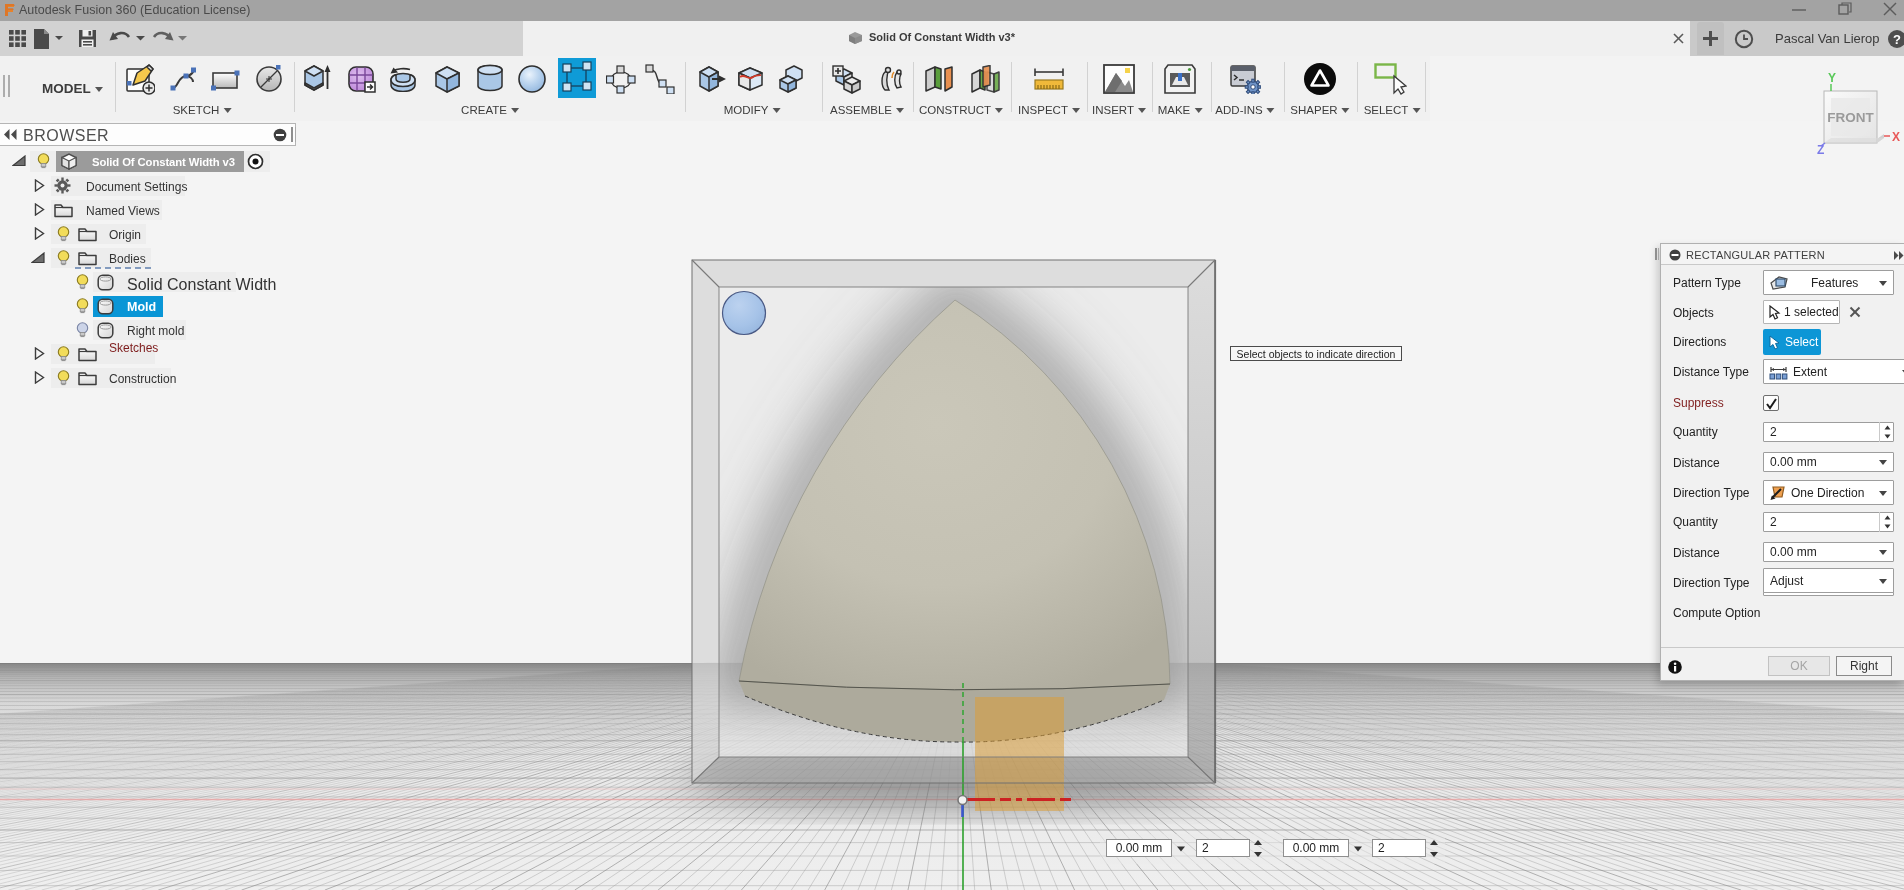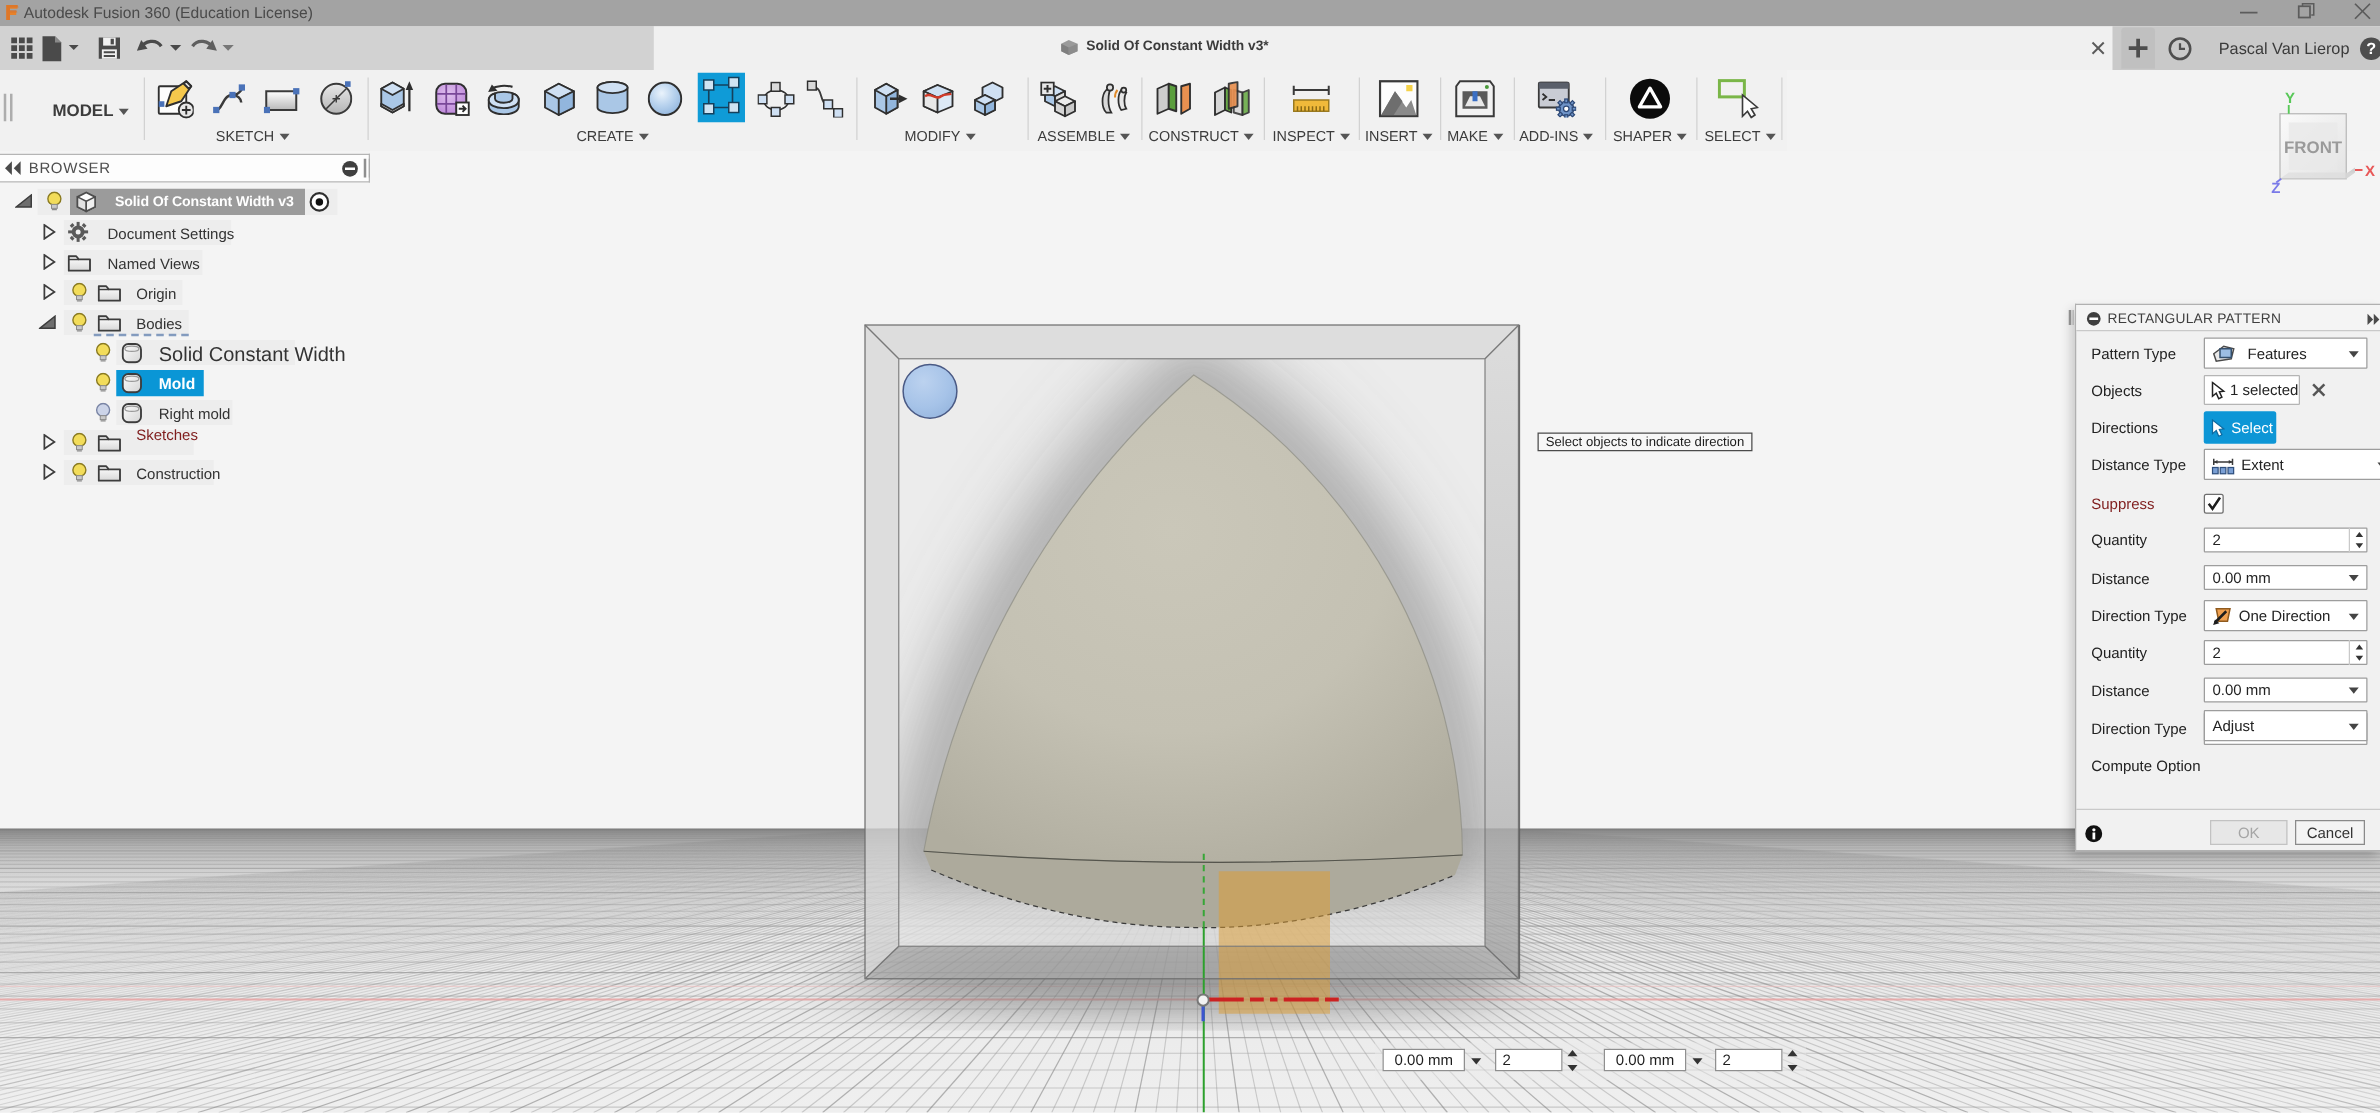--- a/index.html
+++ b/index.html
@@ -886,21 +886,21 @@
     </svg>
 <svg class="abs" style="left:1374px;top:63px" width="33" height="32" viewBox="0 0 33 32" xmlns="http://www.w3.org/2000/svg">
       <rect x="1.5" y="1.5" width="20" height="13" fill="none" stroke="#7ab648" stroke-width="2.4"></rect>
 <polygon points="20,13 20,30 24,26 27,31 30,29 27,24 32,23" fill="#fdfdfd" stroke="#3a3a3a" stroke-width="1.3"></polygon>
     </svg>
 <div class="abs" style="left:0;top:123px;width:296px;height:23px;background:#fdfdfd;border:1px solid #b5b5b5;border-left:none"></div>
 <svg class="abs" style="left:3px;top:128px" width="15" height="13" viewBox="0 0 15 13" fill="#4a4a4a">
       <polygon points="6.5,1 6.5,12 1,6.5"></polygon>
       <polygon points="13.5,1 13.5,12 8,6.5"></polygon>
     </svg>
-<span class="abs" style="left:23px;top:127px;font-size:12px;color:#4e4e4e;letter-spacing:0.5px">BROWSER</span>
+<span class="abs" style="left:23px;top:127px;font-size:16px;color:#4e4e4e;letter-spacing:0.5px">BROWSER</span>
 <svg class="abs" style="left:273px;top:128px" width="14" height="14" viewBox="0 0 14 14">
       <circle cx="7" cy="7" r="6.3" fill="#3f3f3f"></circle>
       <rect x="3" y="6" width="8" height="2" fill="#fff"></rect>
     </svg>
 <div class="abs" style="left:291px;top:127px;width:1.5px;height:15px;background:#8f8f8f"></div>
 <div class="abs" style="left:294.5px;top:127px;width:1px;height:15px;background:#aaa"></div>
 <div class="abs" style="left:30px;top:151px;width:240px;height:21px;background:#ededed"></div>
 <div class="abs" style="left:56px;top:151px;width:188px;height:21px;background:#9b9b9b"></div>
 <svg class="abs" style="left:12px;top:155px" width="15" height="12" viewBox="0 0 15 12">
       <polygon points="13,1 13,10.5 1,10.5" fill="#6e6e6e" stroke="#3d3d3d" stroke-width="1.2"></polygon>
@@ -1109,21 +1109,21 @@
 <span class="abs" style="left:1673px;top:486px;font-size:12px;color:#222">Direction Type</span>
 <span class="abs" style="left:1673px;top:515px;font-size:12px;color:#222">Quantity</span>
 <span class="abs" style="left:1673px;top:546px;font-size:12px;color:#222">Distance</span>
 <span class="abs" style="left:1673px;top:576px;font-size:12px;color:#222">Direction Type</span>
 <span class="abs" style="left:1673px;top:606px;font-size:12px;color:#222">Compute Option</span>
 <div class="ctrl" style="left:1763px;top:270px;width:131px;height:25px">
 <svg style="margin-left:5px" width="20" height="17" viewBox="0 0 20 17">
         <path d="M2,9 l8,-6 8,2 -2,8 -12,2 z" fill="#e9e9e9" stroke="#4a4a4a" stroke-width="1.2"></path>
         <rect x="7" y="5" width="9" height="7" fill="#9cbde2" stroke="#35506e" stroke-width="1.2"></rect>
       </svg>
-<span style="margin-left:9px">Features</span>
+<span style="margin-left:22px">Features</span>
       <div class="ddv"></div>
     </div>
 <div class="ctrl" style="left:1763px;top:300px;width:77px;height:24px;border-color:#b5b5b5">
 <svg style="margin-left:4px" width="13" height="15" viewBox="0 0 13 15">
         <polygon points="2,1 2,12 5,9.5 7,14 9.5,12.8 7.5,8.5 11,8" fill="#fff" stroke="#222" stroke-width="1.2"></polygon>
       </svg>
 <span style="margin-left:3px">1 selected</span>
     </div>
 <svg class="abs" style="left:1849px;top:306px" width="12" height="12" viewBox="0 0 12 12" stroke="#555" stroke-width="2">
       <line x1="1.5" y1="1.5" x2="10.5" y2="10.5"></line>
@@ -1197,21 +1197,21 @@
       <span style="margin-left:6px">Adjust</span>
       <div class="ddv"></div>
     </div>
 <div class="abs" style="left:1661px;top:647px;width:243px;height:1px;background:#c9c9c9"></div>
 <svg class="abs" style="left:1668px;top:660px" width="14" height="14" viewBox="0 0 14 14">
       <circle cx="7" cy="7" r="6.8" fill="#111"></circle>
       <rect x="6" y="6" width="2.2" height="5.5" fill="#fff"></rect>
       <circle cx="7.1" cy="3.8" r="1.3" fill="#fff"></circle>
     </svg>
 <div class="abs" style="left:1768px;top:656px;width:62px;height:20px;background:#e7e7e7;border:1px solid #c2c2c2;text-align:center;font-size:12px;color:#a5a5a5;line-height:18px">OK</div>
-<div class="abs" style="left:1836px;top:656px;width:56px;height:20px;background:#f4f4f4;border:1px solid #8a8a8a;text-align:center;font-size:12px;color:#333;line-height:18px">Cancel</div>
+<div class="abs" style="left:1836px;top:656px;width:56px;height:20px;background:#f4f4f4;border:1px solid #8a8a8a;text-align:center;font-size:12px;color:#333;line-height:18px">Right</div>
 <div class="abs" style="left:1230px;top:346px;width:172px;height:15px;background:#f7f7f7;border:1px solid #4a4a4a;font-size:10.5px;color:#1d1d1d;line-height:14px;text-align:center;white-space:nowrap">Select objects to indicate direction</div>
 
 <div class="abs" style="left:1800px;top:60px;width:104px;height:110px">
 <svg width="104" height="110" viewBox="0 0 104 110" xmlns="http://www.w3.org/2000/svg">
 <defs>
           <linearGradient id="vc" x1="0" y1="0" x2="1" y2="1">
             <stop offset="0" stop-color="#fafafa"></stop>
             <stop offset="1" stop-color="#e3e3e3"></stop>
           </linearGradient>
         </defs>

